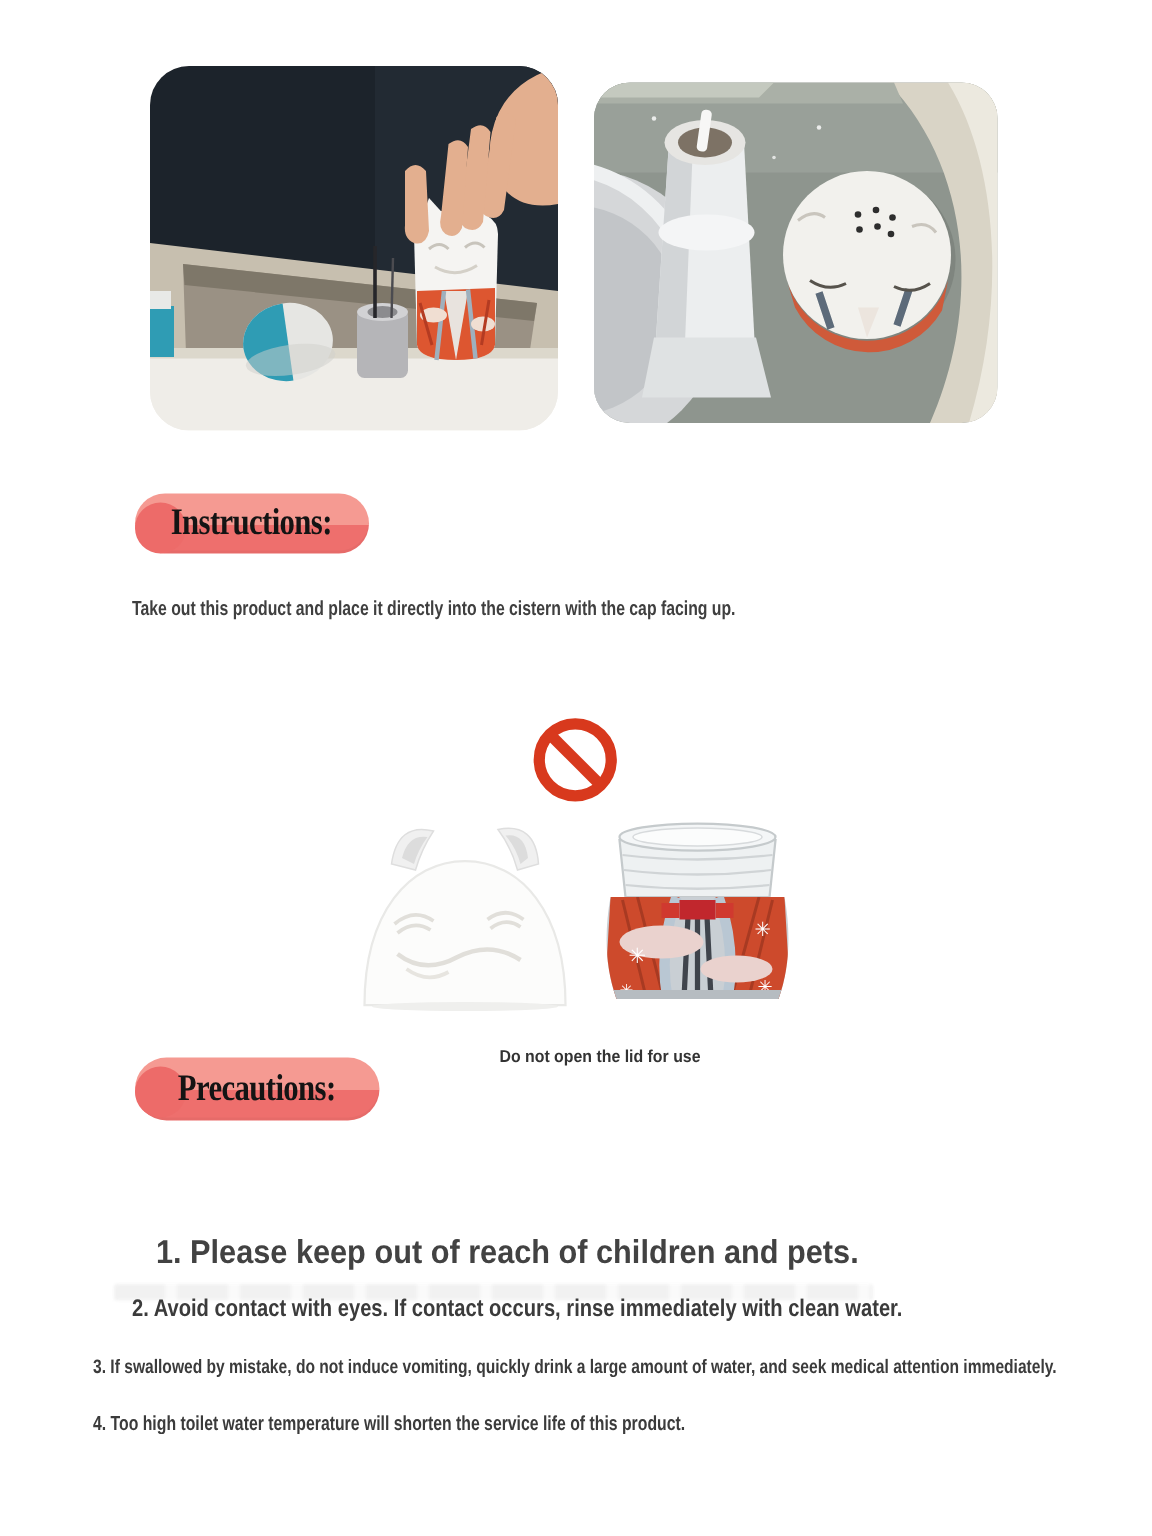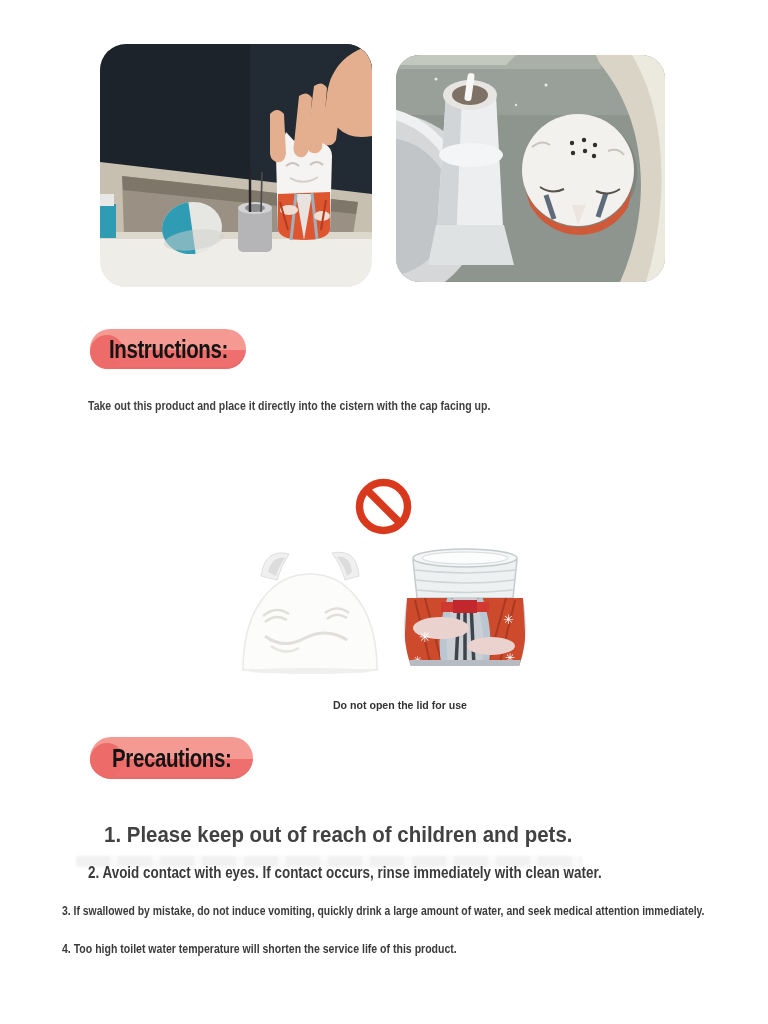--- a/index.html
+++ b/index.html
@@ -8,21 +8,21 @@
     background:#ffffff;overflow:hidden;
     font-family:"Liberation Sans",sans-serif;color:#3b3b3b;
   }
   .abs{position:absolute;}
   .photo{border-radius:26px;overflow:hidden;display:block;}
   
   .pill{
     position:absolute;border-radius:21px;
     background:linear-gradient(to bottom,#f59a92 0%,#f59a92 52%,#ee6f6d 52%,#ee6f6d 100%);
     box-shadow:inset 0 -2px 0 rgba(0,0,0,0.03);
-    display:flex;align-items:center;justify-content:center;
+    display:flex;align-items:center;justify-content:center;font-family:Liberation Serif, serif;
   }
   .pill::before{
     content:"";position:absolute;left:0;top:6px;width:34px;height:34px;
     border-radius:50%;background:#ed6b69;z-index:0;
   }
   .pill-text{
     position:relative;z-index:1;color:#141414;font-weight:bold;
     font-size:25px;letter-spacing:-0.5px;white-space:nowrap;
     transform:scaleX(0.82);transform-origin:center;
   }
@@ -199,21 +199,21 @@
         <text x="178" y="124" font-size="11" fill="#ffffff">✳</text>
         <text x="268" y="84" font-size="13" fill="#ffffff">✳</text>
         <text x="270" y="122" font-size="12" fill="#ffffff">✳</text>
         <rect x="168" y="120" width="124" height="6" fill="#b6bcc1"></rect>
       </g>
     </g>
   </svg>
 
   <div class="caption">Do not open the lid for use</div>
 
-  <div class="pill" style="left:90px;top:737px;width:163px;height:42px;justify-content:center;">
+  <div class="pill" style="left:90px;top:705px;width:163px;height:42px;justify-content:center;">
     <span class="pill-text">Precautions:</span>
   </div>
 
   <div class="ghost-strip"></div>
 
   <div class="body-line prec1">1. Please keep out of reach of children and pets.</div>
   <div class="body-line prec2">2. Avoid contact with eyes. If contact occurs, rinse immediately with clean water.</div>
   <div class="body-line prec3">3. If swallowed by mistake, do not induce vomiting, quickly drink a large amount of water, and seek medical attention immediately.</div>
   <div class="body-line prec4">4. Too high toilet water temperature will shorten the service life of this product.</div>
 

